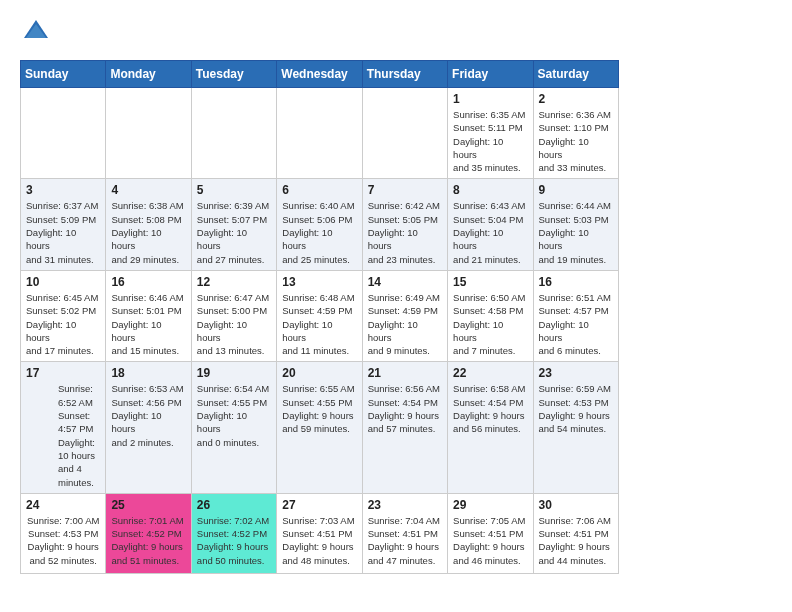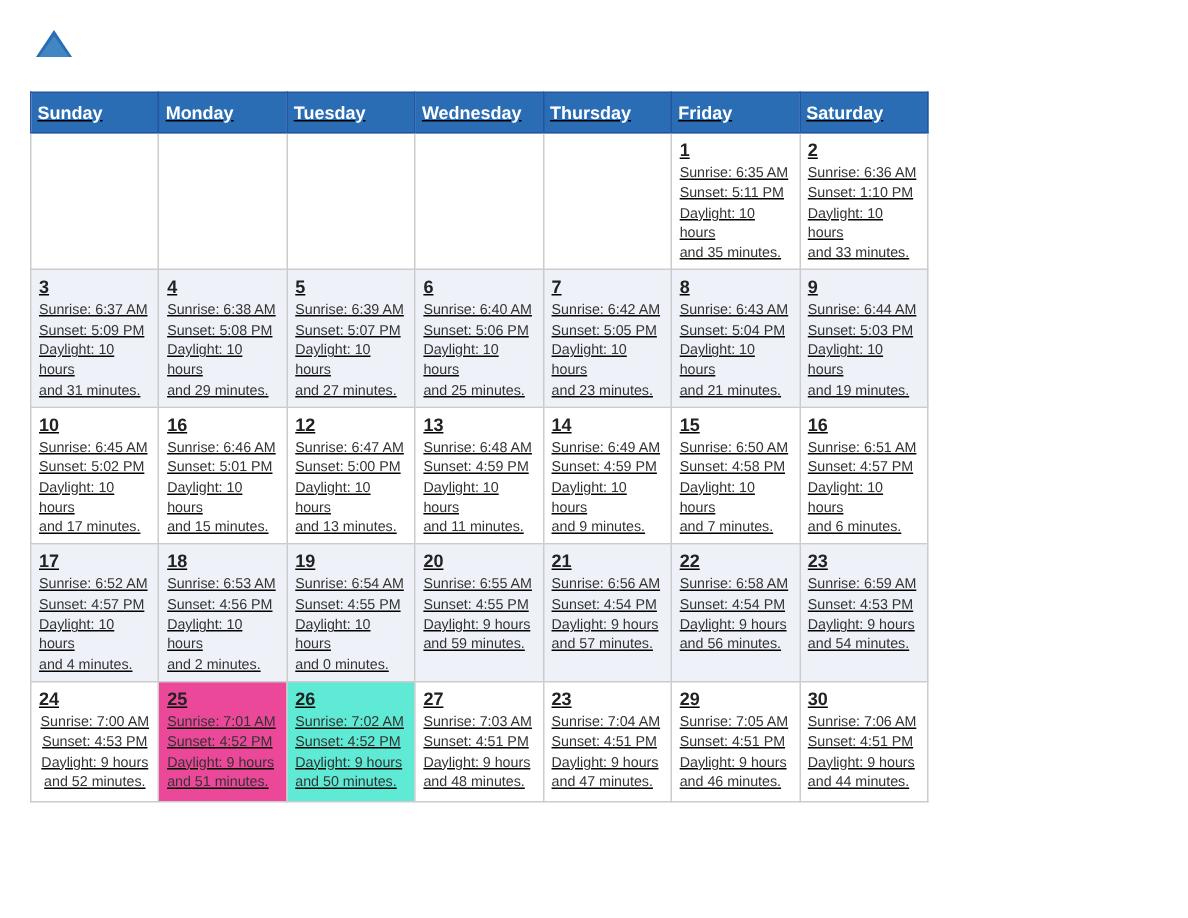--- a/index.html
+++ b/index.html
@@ -7,21 +7,20 @@
       font-family: Arial, sans-serif;
       background: #fff;
       width: 792px;
       min-height: 612px;
       padding: 0;
     }
     .page {
       width: 639px;
       background: #fff;
       padding: 16px 20px 16px 20px;
-      text-decoration: underline;
     }
     .header {
       display: flex;
       justify-content: space-between;
       align-items: flex-start;
       margin-bottom: 12px;
     }
     .logo {
       display: flex;
       align-items: center;
@@ -259,21 +258,21 @@
             <span class="day-number">16</span>
             <div class="day-info" style="white-space: pre-line;">Sunrise: 6:51 AM
 Sunset: 4:57 PM
 Daylight: 10 hours
 and 6 minutes.</div>
           </td>
         </tr>
         <tr>
           <td style="background: rgb(238, 242, 248);">
             <span class="day-number">17</span>
-            <div class="day-info" style="white-space: pre-line;">Sunrise: 6:52 AM
+            <div class="day-info" style="white-space: pre-line; margin-left: 32px;">Sunrise: 6:52 AM
 Sunset: 4:57 PM
 Daylight: 10 hours
 and 4 minutes.</div>
           </td>
           <td style="background: rgb(238, 242, 248);">
             <span class="day-number">18</span>
             <div class="day-info" style="white-space: pre-line;">Sunrise: 6:53 AM
 Sunset: 4:56 PM
 Daylight: 10 hours
 and 2 minutes.</div>

